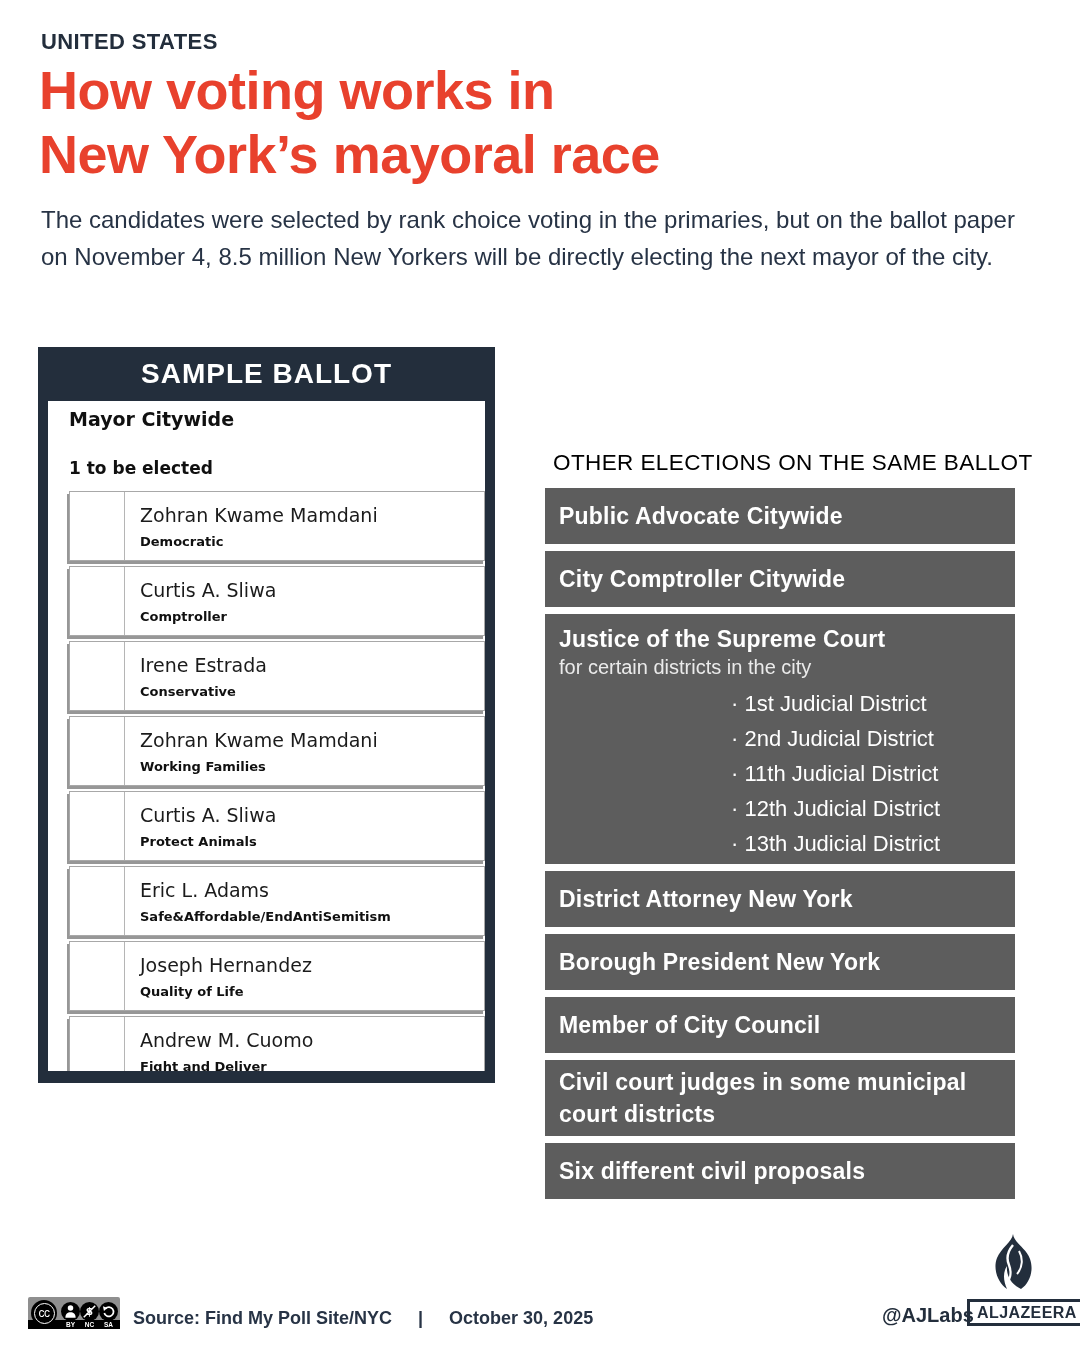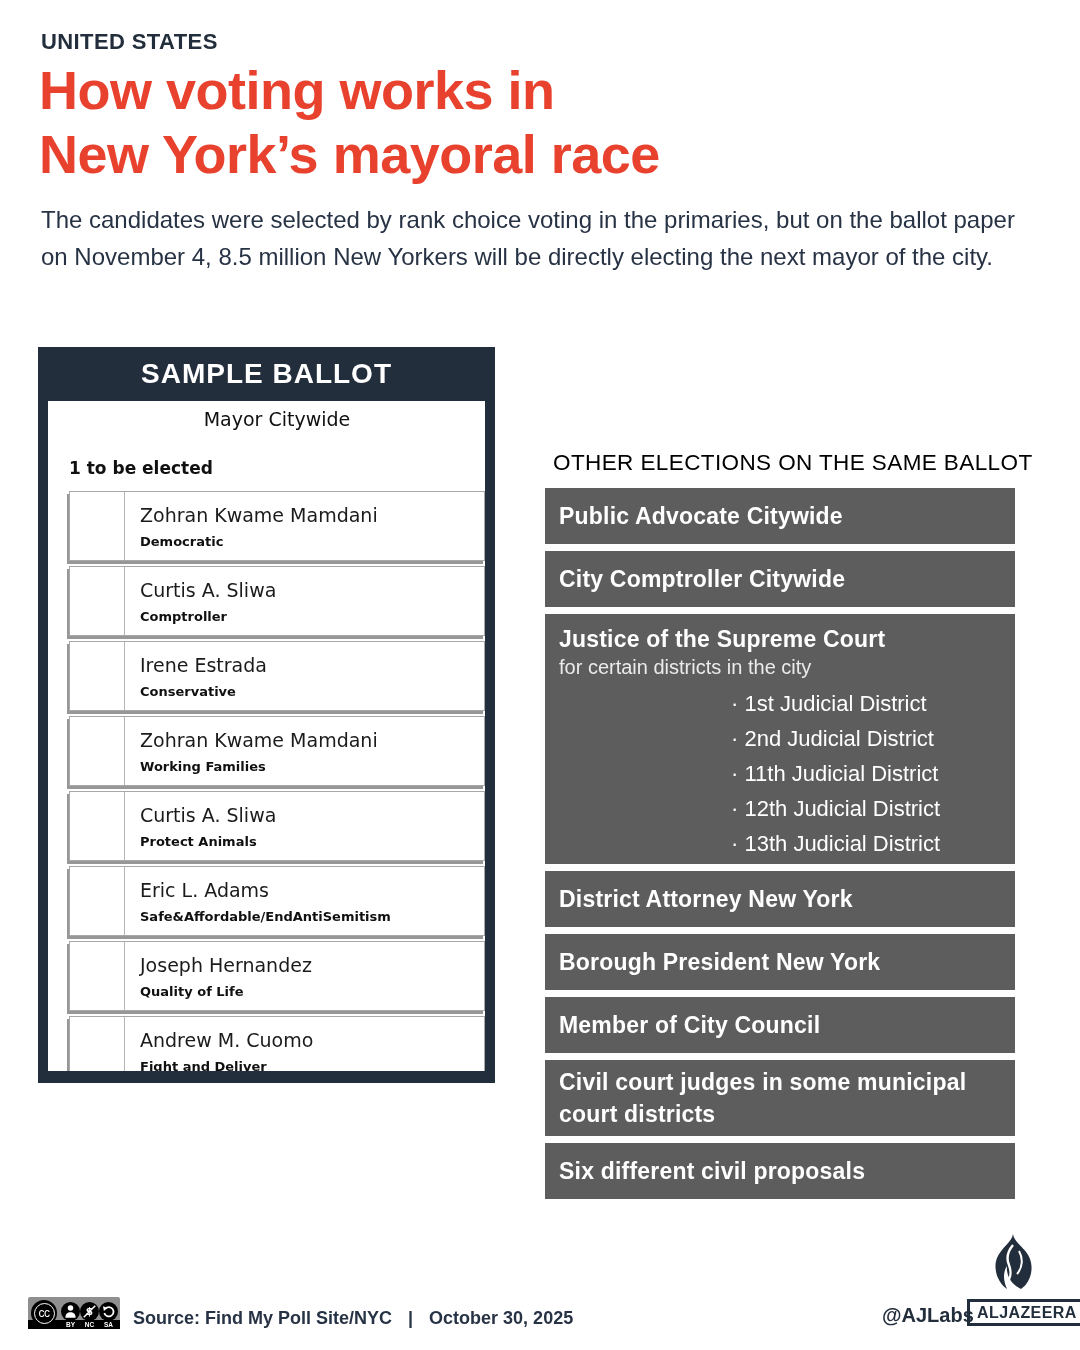--- a/index.html
+++ b/index.html
@@ -8,21 +8,21 @@
 
   
   .kicker{position:absolute;left:41px;top:29px;font-size:22px;font-weight:800;letter-spacing:.4px;color:#232e3c;}
   .title{position:absolute;left:39px;top:58px;font-size:54px;line-height:64px;font-weight:700;color:#e8412d;letter-spacing:-.5px;}
   .intro{position:absolute;left:41px;top:201px;width:985px;font-size:24px;line-height:37px;font-weight:500;color:#273345;}
 
   
   .ballot{position:absolute;left:38px;top:347px;width:457px;height:736px;background:#232e3c;}
   .ballot-header{height:54px;line-height:54px;text-align:center;color:#ffffff;font-size:28px;font-weight:700;letter-spacing:1px;}
   .ballot-body{position:absolute;left:10px;right:10px;top:54px;bottom:12px;background:#ffffff;padding:7px 0 0 21px;overflow:hidden;font-family:"DejaVu Sans",sans-serif;}
-  .race-title{font-size:19px;font-weight:400;color:#101010;text-align:center;}
+  .race-title{font-size:19px;font-weight:700;color:#101010;}
   .seats{margin-top:28px;font-size:17px;font-weight:700;color:#101010;}
   .rows{margin-top:13px;}
   .crow{position:relative;height:68px;margin-bottom:5px;background:#ffffff;border:1px solid #a8a8a8;box-shadow:-2px 3px 0 #979797;text-align:center;}
   .cellline{position:absolute;left:54px;top:0;bottom:0;width:1px;background:#b5b5b5;}
   .cname{position:absolute;left:70px;top:12px;font-size:19px;color:#1b1b1b;}
   .cparty{position:absolute;left:70px;top:42px;font-size:13px;font-weight:700;color:#101010;}
 
   
   .other-heading{position:absolute;left:553px;top:450px;font-size:22.5px;font-weight:500;letter-spacing:.4px;color:#000000;}
   .elections{position:absolute;left:545px;top:488px;width:470px;}
@@ -36,21 +36,21 @@
   .j-bullet::before{content:"· ";}
 
   
   .cc-badge{position:absolute;left:28px;top:1297px;width:92px;height:32px;background:#8f8f8f;border-radius:2px;}
   .cc-strip{position:absolute;left:0;right:0;bottom:0;height:9px;background:#000000;}
   .cc-main{position:absolute;left:3px;top:3px;width:26px;height:26px;background:#000;border-radius:50%;text-align:center;}
   .cc-main::after{content:"";position:absolute;inset:2.5px;border:1.6px solid #ffffff;border-radius:50%;}
   .cc-main span{display:block;color:#ffffff;font-size:12px;font-weight:400;line-height:26px;letter-spacing:-.5px;}
   .cc-ico{position:absolute;top:5px;width:19px;height:19px;}
   .cc-lbl{position:absolute;top:23.5px;width:20px;text-align:center;font-size:6.5px;font-weight:700;color:#ffffff;line-height:8px;}
-  .source-line{position:absolute;left:133px;top:1308px;display:flex;gap:16px;font-size:18px;font-weight:600;color:#273345;}
+  .source-line{position:absolute;left:133px;top:1308px;display:flex;gap:26px;font-size:18px;font-weight:600;color:#273345;}
   .credit{position:absolute;left:882px;top:1304px;font-size:20px;font-weight:600;color:#232e3c;}
   .brand-box{position:absolute;left:967px;top:1299px;border:3px solid #232e3c;padding:2px 7px 1px 7px;font-size:16px;font-weight:800;letter-spacing:.4px;color:#232e3c;}
   .flame{position:absolute;left:988px;top:1233px;width:50px;height:62px;}
 </style>
 </head>
 <body>
 
 <div class="canvas">
 
   <div class="kicker">UNITED STATES</div>

